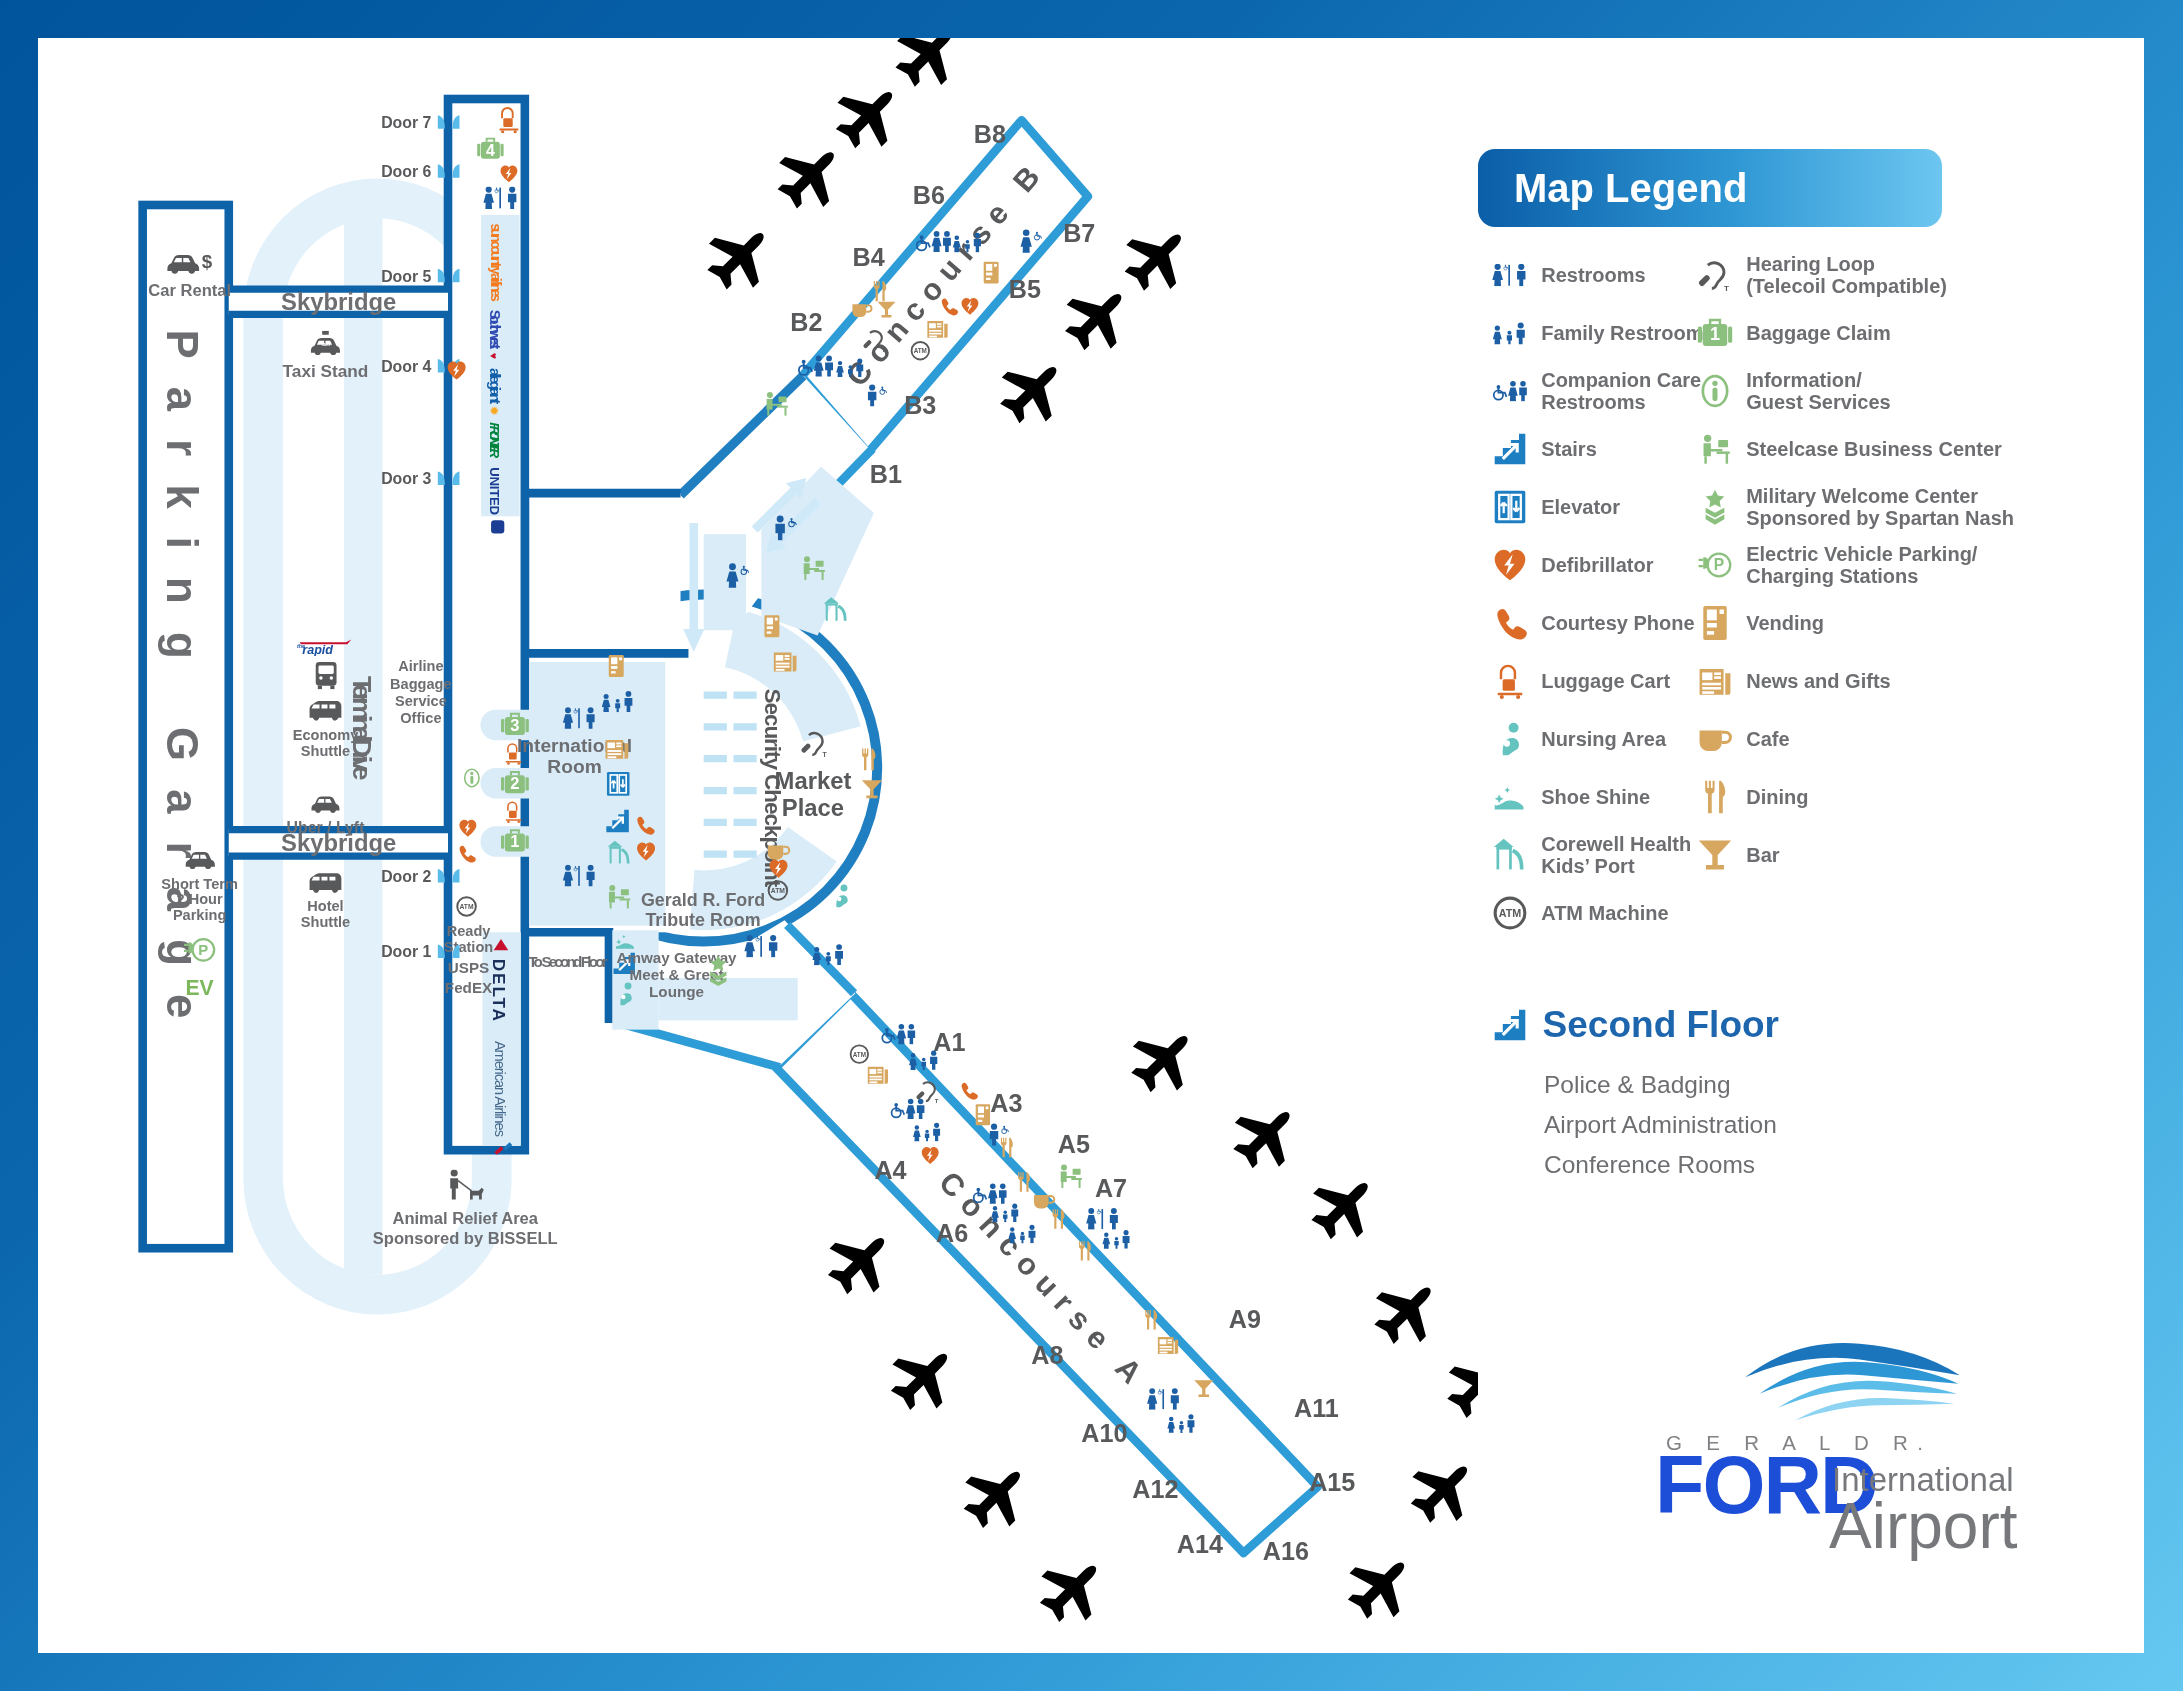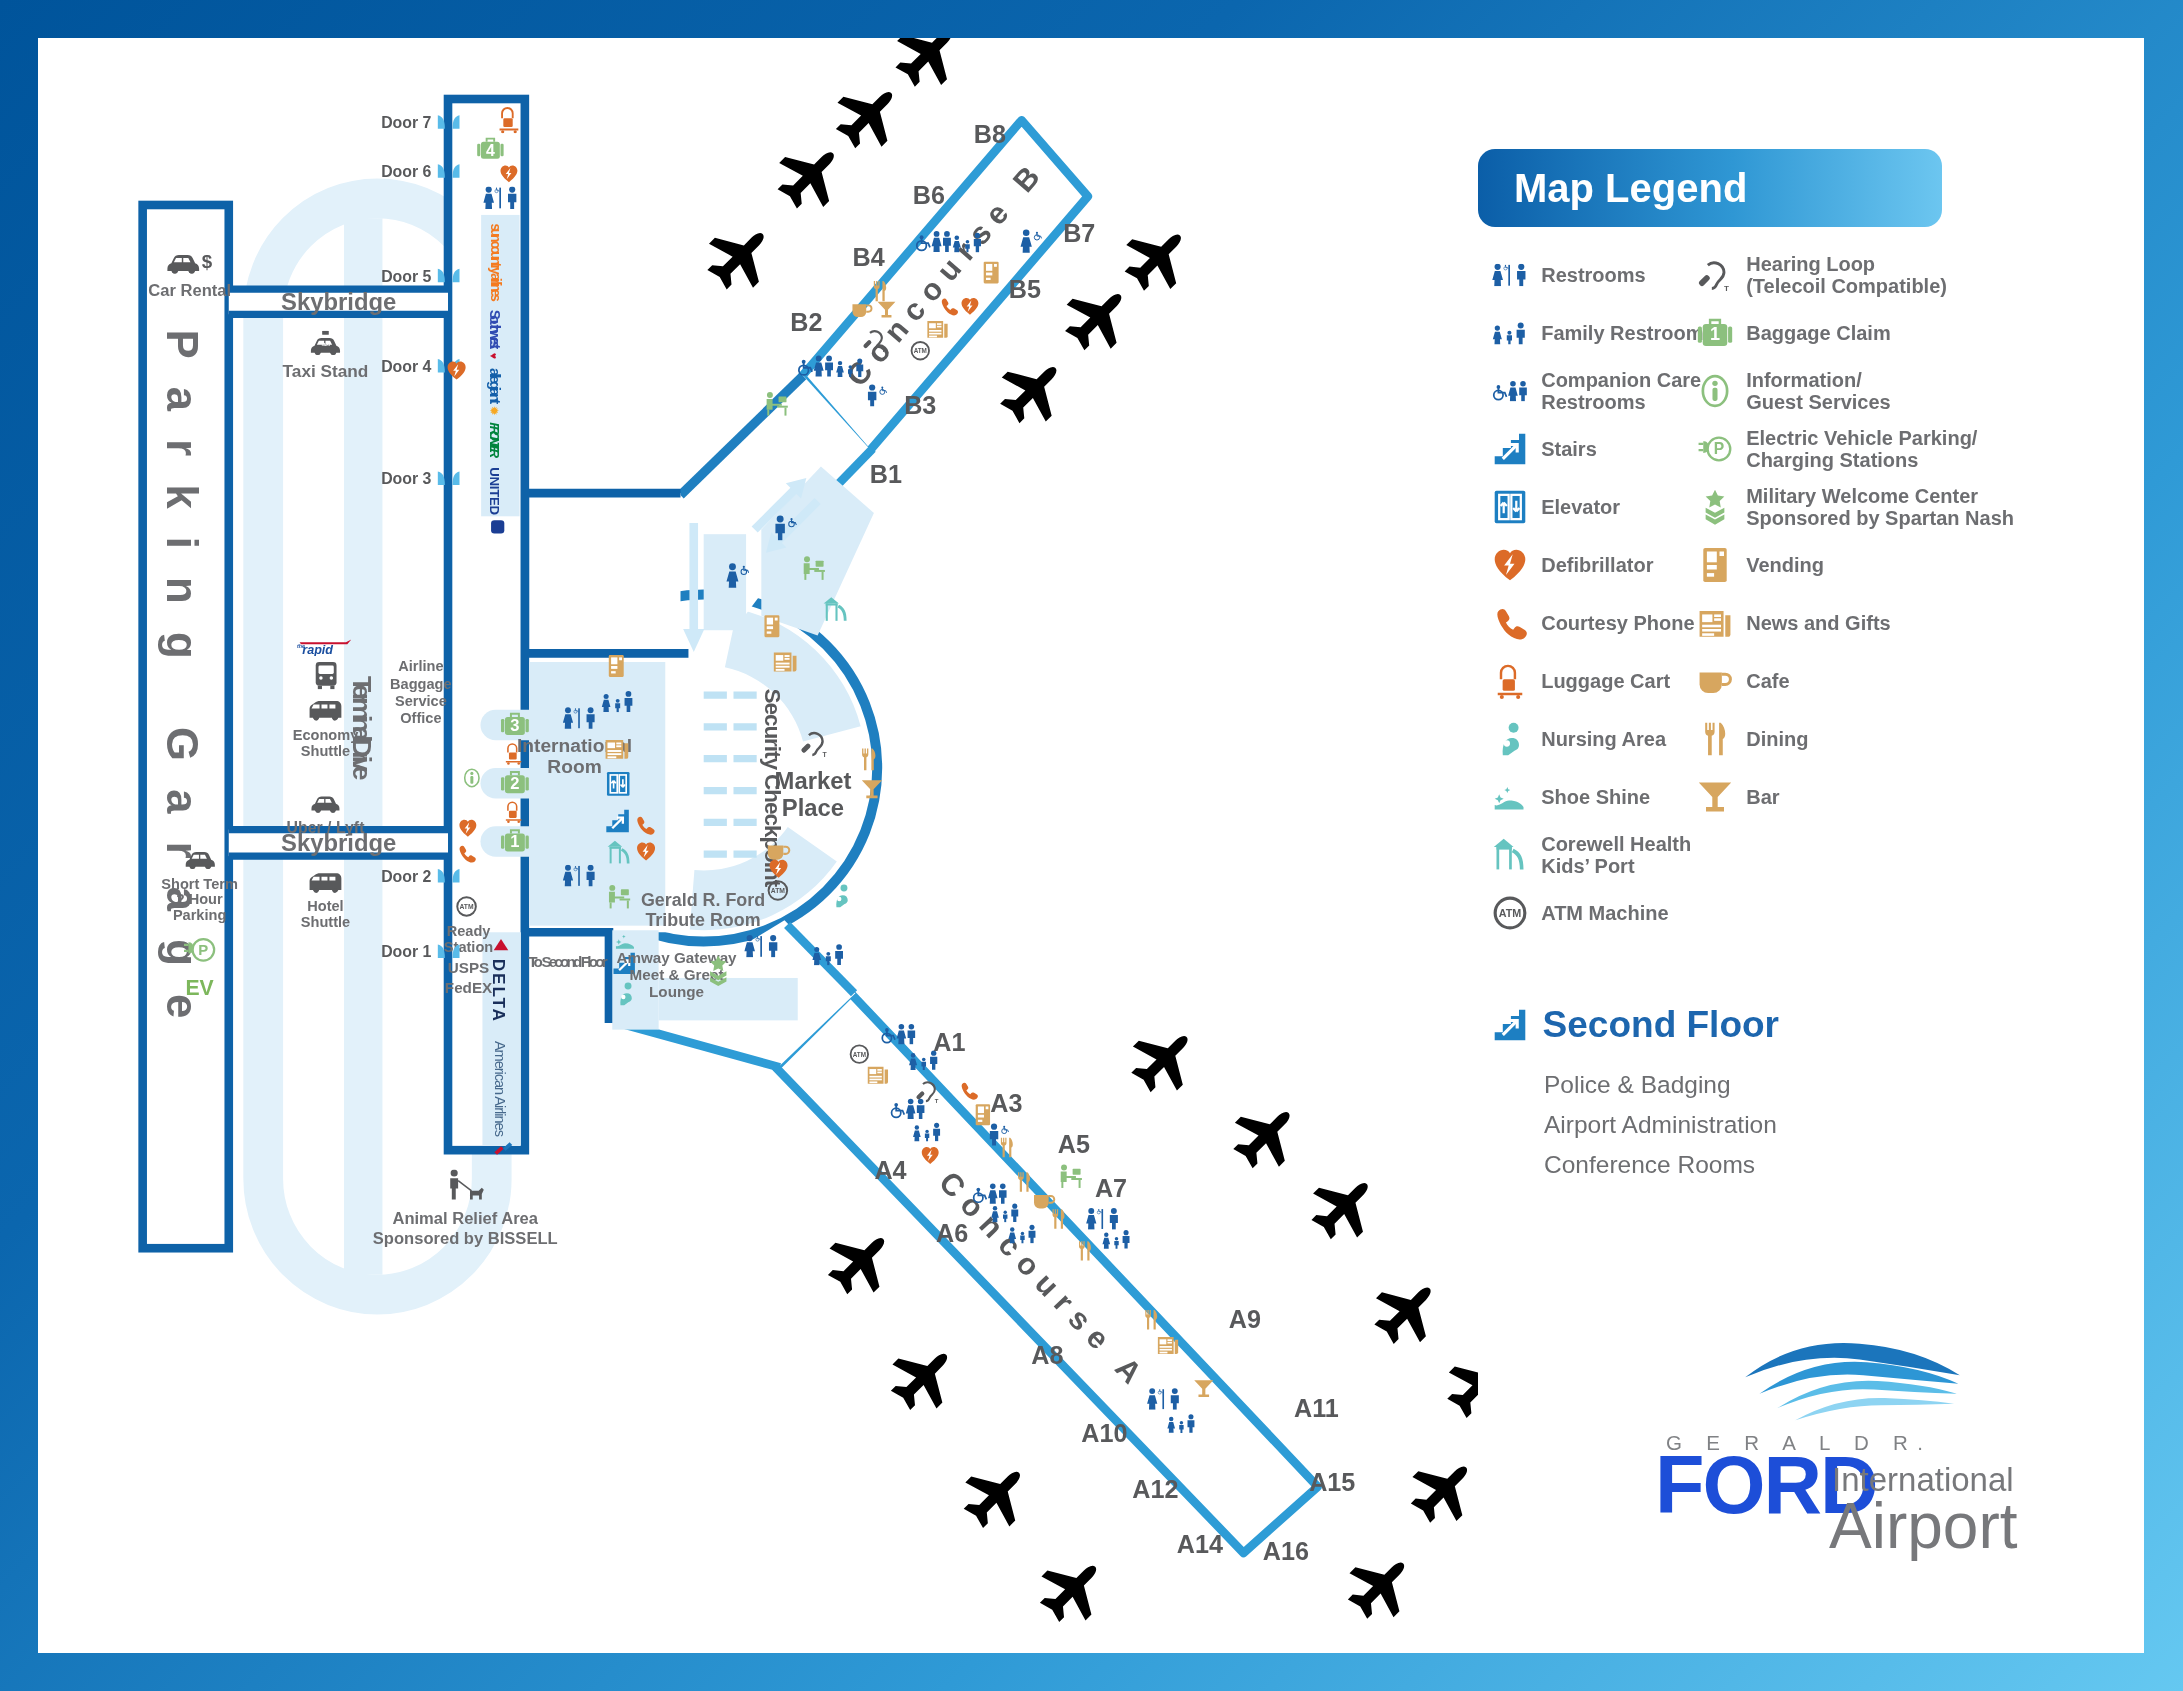--- a/index.html
+++ b/index.html
@@ -721,35 +721,43 @@
   <div class="lrow">
       <svg viewBox="0 0 40 40" class="c-green">
         <use href="#ic-info"></use>
       </svg>
       <div class="llab">
         <span>Information/</span>
         <span>Guest Services</span>
       </div>
     </div>
   <div class="lrow">
+      <svg viewBox="0 0 44 40" class="c-green">
+        <use href="#ic-business"></use>
+      </svg>
+      <div class="llab">
+        <span>Steelcase Business Center</span>
+      </div>
+    </div>
+  <div class="lrow">
+      <svg viewBox="0 0 40 50" class="c-green">
+        <use href="#ic-military"></use>
+      </svg>
+      <div class="llab">
+        <span>Military Welcome Center</span>
+        <span>Sponsored by Spartan Nash</span>
+      </div>
+    </div>
+  <div class="lrow">
       <svg viewBox="0 0 46 40" class="c-green">
         <use href="#ic-ev"></use>
       </svg>
       <div class="llab">
         <span>Electric Vehicle Parking/</span>
         <span>Charging Stations</span>
-      </div>
-    </div>
-  <div class="lrow">
-      <svg viewBox="0 0 40 50" class="c-green">
-        <use href="#ic-military"></use>
-      </svg>
-      <div class="llab">
-        <span>Military Welcome Center</span>
-        <span>Sponsored by Spartan Nash</span>
       </div>
     </div>
   <div class="lrow">
       <svg viewBox="0 0 30 40" class="c-tan">
         <use href="#ic-vending"></use>
       </svg>
       <div class="llab">
         <span>Vending</span>
       </div>
     </div>

